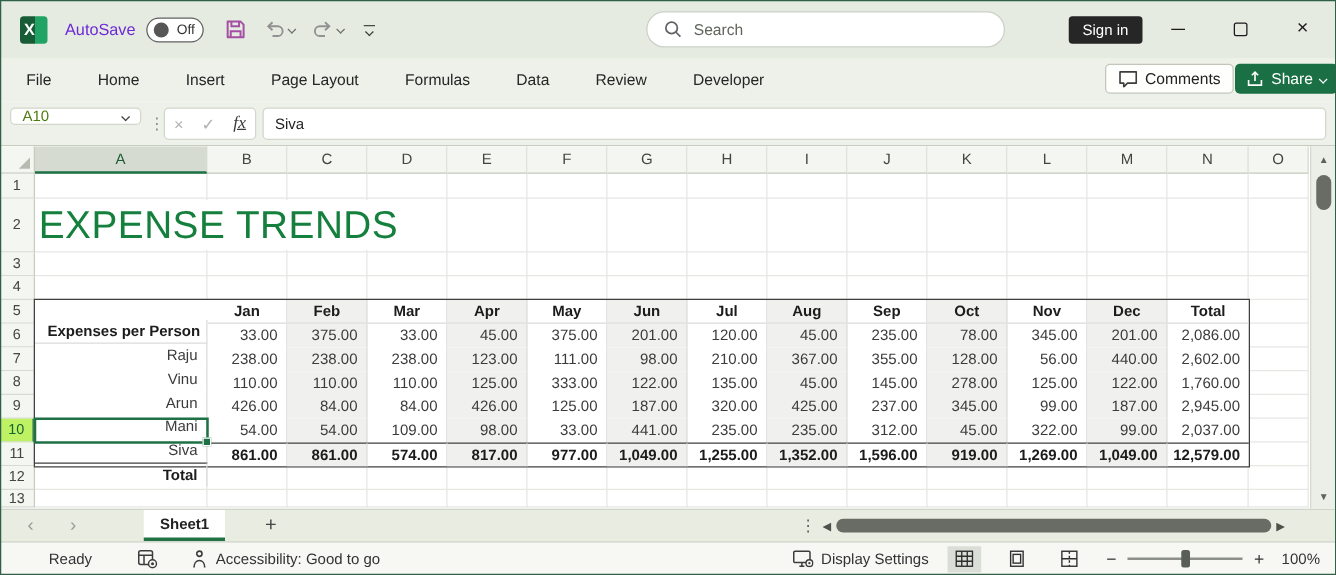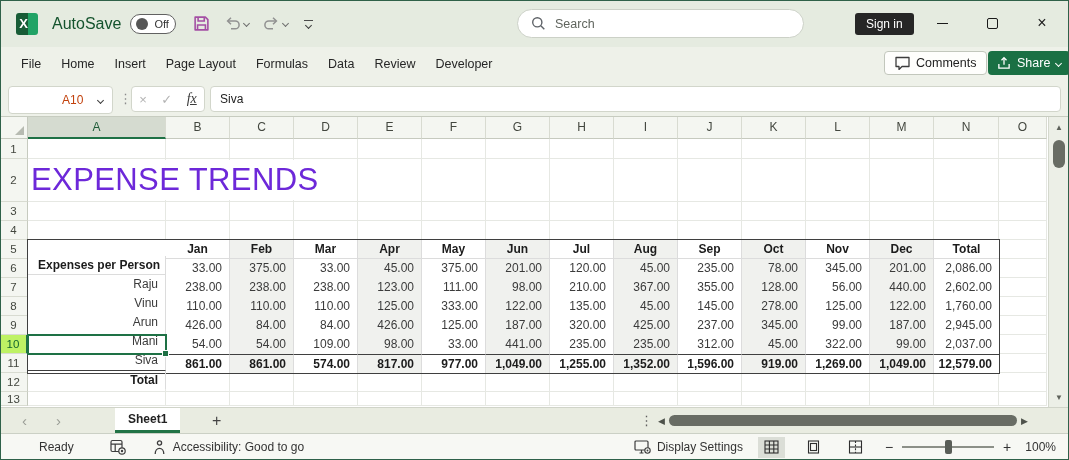--- a/index.html
+++ b/index.html
@@ -7,21 +7,21 @@
        font-family:"Liberation Sans",sans-serif;background:#fff;-webkit-font-smoothing:antialiased;}
   .winborder{position:absolute;inset:0;border:1px solid #2f6149;pointer-events:none;z-index:90;}
 
   
   .titlebar{position:absolute;left:0;top:0;width:1069px;height:47px;background:#e5ebe0;
             display:flex;align-items:center;}
   .xl-icon{width:22px;height:22px;margin-left:16px;border-radius:3px;flex:0 0 auto;
            background:linear-gradient(90deg,#185c37 0 55%,#21a366 55% 100%);
            color:#fff;font-weight:bold;font-size:13px;display:flex;align-items:center;justify-content:center;}
   .xl-icon span{margin-right:7px;}
-  .autosave-label{margin-left:14px;font-size:16px;color:#14532d;}
+  .autosave-label{margin-left:14px;font-size:13px;color:#6d28d9;}
   .toggle{margin-left:9px;width:46px;height:20px;border:1px solid #616161;border-radius:10px;background:#fff;
           display:flex;align-items:center;padding:0 5px;box-sizing:border-box;gap:6px;}
   .knob{width:12px;height:12px;border-radius:50%;background:#565656;}
   .toggle .state{font-size:11px;color:#333;}
   .qbtn{display:flex;align-items:center;margin-left:14px;gap:3px;}
   .chv{width:6px;height:6px;border-right:1.4px solid #6e6e6e;border-bottom:1.4px solid #6e6e6e;
        transform:rotate(45deg);display:inline-block;}
   .chv.dark{border-color:#3c3c3c;}
   .chv.tiny{width:4px;height:4px;}
   .chv.white{border-color:#fff;}
@@ -37,33 +37,33 @@
   .signin{position:absolute;left:855px;top:13px;height:22px;background:#262626;color:#fff;font-size:12px;
           border-radius:3px;display:flex;align-items:center;padding:0 11px;}
   .wincontrols{position:absolute;right:2px;top:0;height:46px;display:flex;}
   .wbtn{width:50px;height:46px;display:flex;align-items:center;justify-content:center;color:#1a1a1a;}
   .minbar{width:11px;height:1px;background:#1a1a1a;}
   .maxbox{width:9px;height:9px;border:1.1px solid #1a1a1a;border-radius:2px;}
   .closex{font-size:16px;line-height:16px;color:#1a1a1a;}
 
   
   .ribbonrow{position:absolute;left:0;top:47px;width:1069px;height:34px;background:#eef1e9;}
-  .rtabs{display:flex;align-items:center;height:34px;padding-left:21px;gap:20px;}
+  .rtabs{display:flex;align-items:center;height:34px;padding-left:21px;gap:37px;}
   .rtab{font-size:12.5px;color:#262626;white-space:nowrap;}
   .comments{position:absolute;left:884px;top:4px;height:24px;background:#fefefc;border:1px solid #c2c7bc;
             border-radius:4px;display:flex;align-items:center;gap:6px;padding:0 10px;box-sizing:border-box;
             font-size:12.5px;color:#222;}
   .share{position:absolute;left:988px;top:4px;height:24px;background:#1a7044;border-radius:4px;
          display:flex;align-items:center;gap:6px;padding:0 9px;box-sizing:border-box;font-size:12.5px;color:#fff;}
 
   
   .formulabar{position:absolute;left:0;top:81px;width:1069px;height:36px;background:#eef1e9;
               border-bottom:1px solid #c7ccc0;box-sizing:border-box;}
-  .namebox{position:absolute;left:8px;top:5px;width:105px;height:28px;background:#fff;border:1px solid #d2d6cb;
-           border-radius:4px;display:flex;align-items:center;box-sizing:border-box;font-size:12px;color:#c2410c;padding-left:44px;}
+  .namebox{position:absolute;left:8px;top:5px;width:105px;height:14px;background:#fff;border:1px solid #d2d6cb;
+           border-radius:4px;display:flex;align-items:center;box-sizing:border-box;font-size:12px;color:#4d7c0f;}
   .namebox .val{margin-left:9px;flex:1;}
   .namebox .chv{margin-right:9px;}
   .fdots{position:absolute;left:119px;top:10px;font-size:13px;color:#8b8b8b;letter-spacing:0;}
   .fbtns{position:absolute;left:131px;top:5px;width:74px;height:26px;background:#fff;border:1px solid #d2d6cb;
          border-radius:4px;display:flex;align-items:center;justify-content:space-around;box-sizing:border-box;}
   .fbtns .dis{color:#b3b3b3;font-size:13px;}
   .fx{font-family:"Liberation Serif",serif;font-style:italic;font-size:14px;color:#3a3a3a;text-decoration:underline;}
   .finput{position:absolute;left:210px;top:5px;right:8px;height:26px;background:#fff;border:1px solid #d2d6cb;
           border-radius:4px;display:flex;align-items:center;box-sizing:border-box;font-size:12px;color:#222;}
   .finput .val{margin-left:9px;}
@@ -77,21 +77,21 @@
   .colhdr{position:absolute;top:0;height:22px;box-sizing:border-box;background:#f4f6f1;
           border-right:1px solid #d8dbd1;border-bottom:1px solid #c6cabf;
           font-size:12px;color:#43473f;text-align:center;line-height:21px;}
   .colhdr.sel{background:#d5dbd0;border-bottom:2px solid #1e7145;color:#1f5c38;}
   .rowhdr{position:absolute;left:0;width:28px;box-sizing:border-box;background:#f4f6f1;
           border-right:1px solid #c6cabf;border-bottom:1px solid #d8dbd1;
           font-size:11.5px;color:#43473f;display:flex;align-items:center;justify-content:center;}
   .rowhdr.sel{background:#bef264;border-right:2px solid #1e7145;color:#14662f;}
   .vline{position:absolute;width:1px;background:#e6e8e3;}
   .hline{position:absolute;height:1px;background:#e6e8e3;}
-  .sheet-title{position:absolute;font-size:31px;color:#6d28d9;letter-spacing:0.4px;white-space:nowrap;
+  .sheet-title{position:absolute;font-size:31px;color:#15803d;letter-spacing:0.4px;white-space:nowrap;
                background:#fff;padding-right:10px;display:flex;align-items:center;}
   .tbl{position:absolute;background:#fff;border:1px solid #3f3f3f;}
   .tc{box-sizing:border-box;font-size:12px;color:#3b3b3b;line-height:18px;height:19px;
       border-right:1px solid #dcdcdc;padding:0 7px 0 0;overflow:hidden;white-space:nowrap;}
   .tc.tl{text-align:right;padding-left:10px;margin-top:16px;}
   .tc.num{text-align:right;}
   .tc.tcen{text-align:center;padding-right:0;}
   .tc.th{font-weight:bold;color:#1c1c1c;border-bottom:1px solid #dcdcdc;}
   .tc.tb{font-weight:bold;color:#1c1c1c;}
   .tc.totrow{border-top:1px solid #3f3f3f;}

